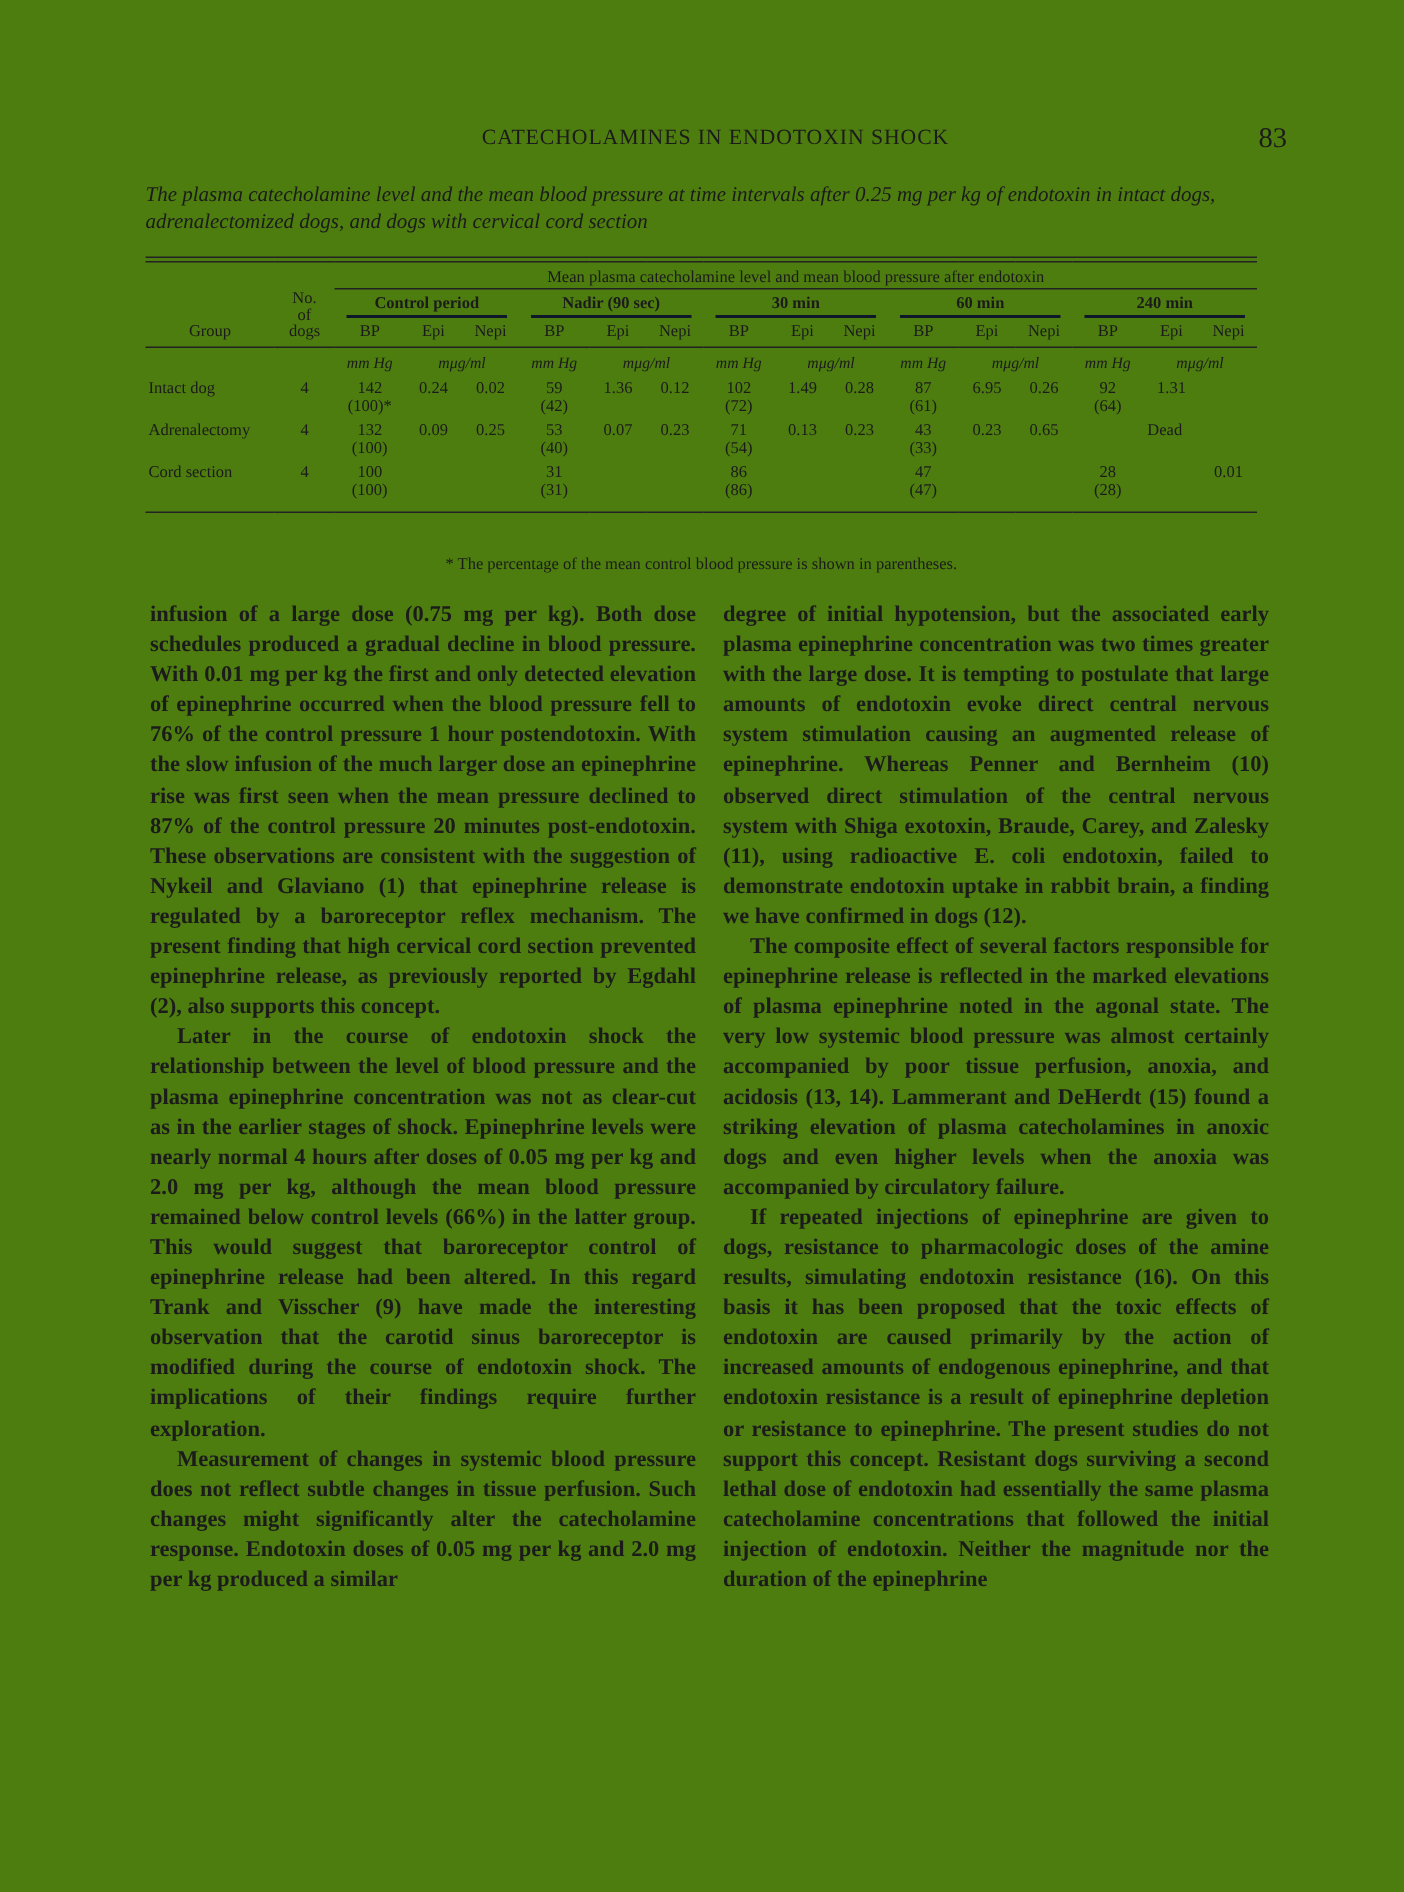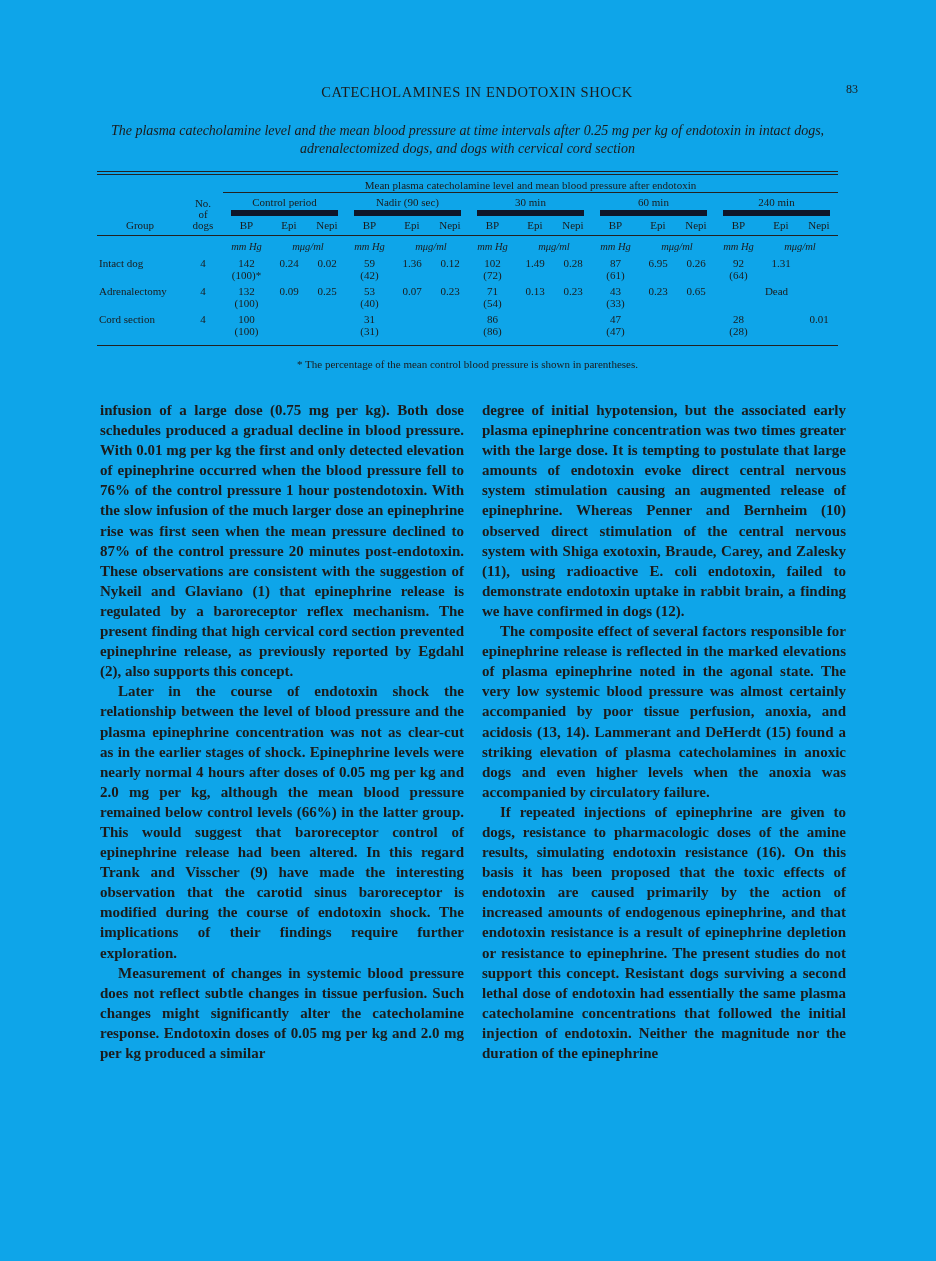--- a/index.html
+++ b/index.html
@@ -2,60 +2,60 @@
 <html><head>
 <meta charset="utf-8">
 <style>
   * { margin: 0; padding: 0; box-sizing: border-box; }
   html, body { background: #ffffff; }
   .page {
     position: relative;
     width: 936px;
     height: 1261px;
     margin: 0 auto;
-    background: #0ea5e9;
+    background: #4d7c0f;
     font-family: "Liberation Serif", "DejaVu Serif", serif;
     color: #1b1b1b;
     overflow: hidden;
   }
 
   
   .header { position: absolute; top: 84px; left: 96px; right: 78px; height: 20px; }
   .running-head { text-align: center; font-size: 14.5px; letter-spacing: 0.6px; }
-  .page-number { position: absolute; right: 0; top: -2px; font-size: 12px; }
+  .page-number { position: absolute; right: 0; top: -2px; font-size: 19px; }
 
   
   .table-block { position: absolute; top: 122px; left: 97px; width: 741px; }
   .table-label { text-align: center; font-size: 11px; letter-spacing: 1.5px; margin-bottom: 9px; }
   .table-caption {
-    text-align: center; font-style: italic; font-size: 14px; line-height: 18px;
+    font-style: italic; font-size: 14px; line-height: 18px;
     margin-bottom: 13px;
   }
   .table-rules { border-top: 1px solid #222; padding-top: 2px; }
   table.data {
     width: 100%; border-collapse: collapse; table-layout: fixed;
     border-top: 1px solid #222; border-bottom: 1px solid #222;
     font-size: 11px;
   }
   table.data th { font-weight: normal; font-size: 11px; }
   .span-h { padding-top: 4px; }
   .span-h .rule { display: block; border-bottom: 1px solid #222; padding-bottom: 1px; text-align: center; }
   .tg-h { padding-top: 3px; }
-  .tg-h .rule { display: block; border-bottom: 6px solid #0f172a; padding-bottom: 2px; margin: 0 8px; text-align: center; }
+  .tg-h .rule { display: block; border-bottom: 2px solid #0f172a; padding-bottom: 2px; margin: 0 8px; text-align: center; font-weight: bold; }
   .sub-h { text-align: center; padding: 3px 0 4px 0; border-bottom: 1px solid #222; }
   .group-h { vertical-align: bottom; text-align: center; border-bottom: 1px solid #222; padding-bottom: 4px; }
   .dogs-h { vertical-align: bottom; text-align: center; white-space: pre-line; line-height: 11px; border-bottom: 1px solid #222; padding-bottom: 4px; font-size: 10.5px; }
   tr.units td { font-style: italic; text-align: center; font-size: 10.5px; padding: 5px 0 3px 0; }
   tbody td { vertical-align: top; text-align: center; padding: 2px 0; }
   td.group-cell { text-align: left; padding-left: 2px; }
   td.bp .v { display: block; }
   td.bp .pct { display: block; font-family: Liberation Serif, serif; }
   td.dead { text-align: center; }
   tbody tr.last td { padding-bottom: 8px; }
-  .table-footnote { margin-top: 12px; text-align: center; font-size: 11px; }
+  .table-footnote { margin-top: 28px; text-align: center; font-size: 11px; }
 
   
   .body-text {
     position: absolute; top: 400px; left: 100px; width: 746px;
     display: flex; gap: 18px;
   }
   .col {
     width: 364px; font-size: 15px; line-height: 20.1px; text-align: justify; font-weight: bold;
   }
   .col p { margin: 0; }

